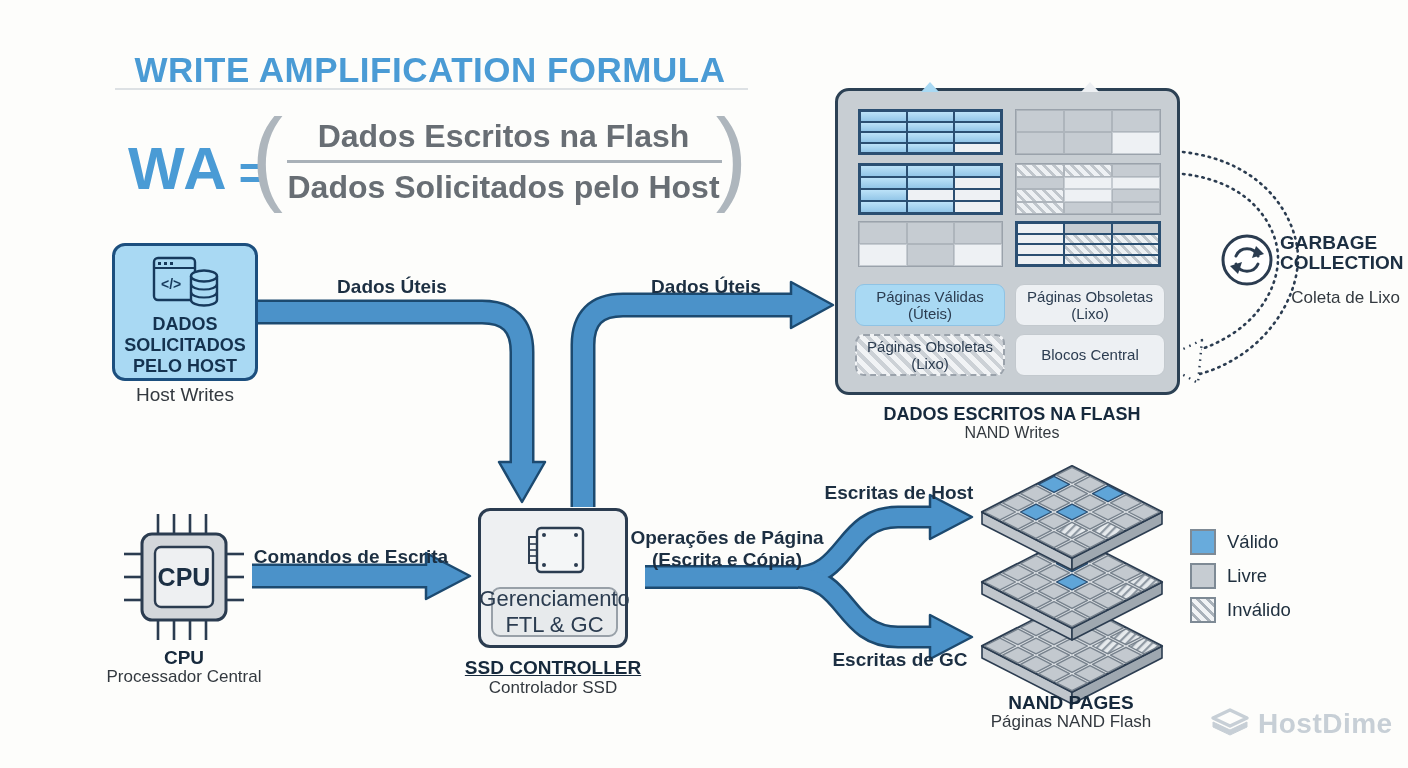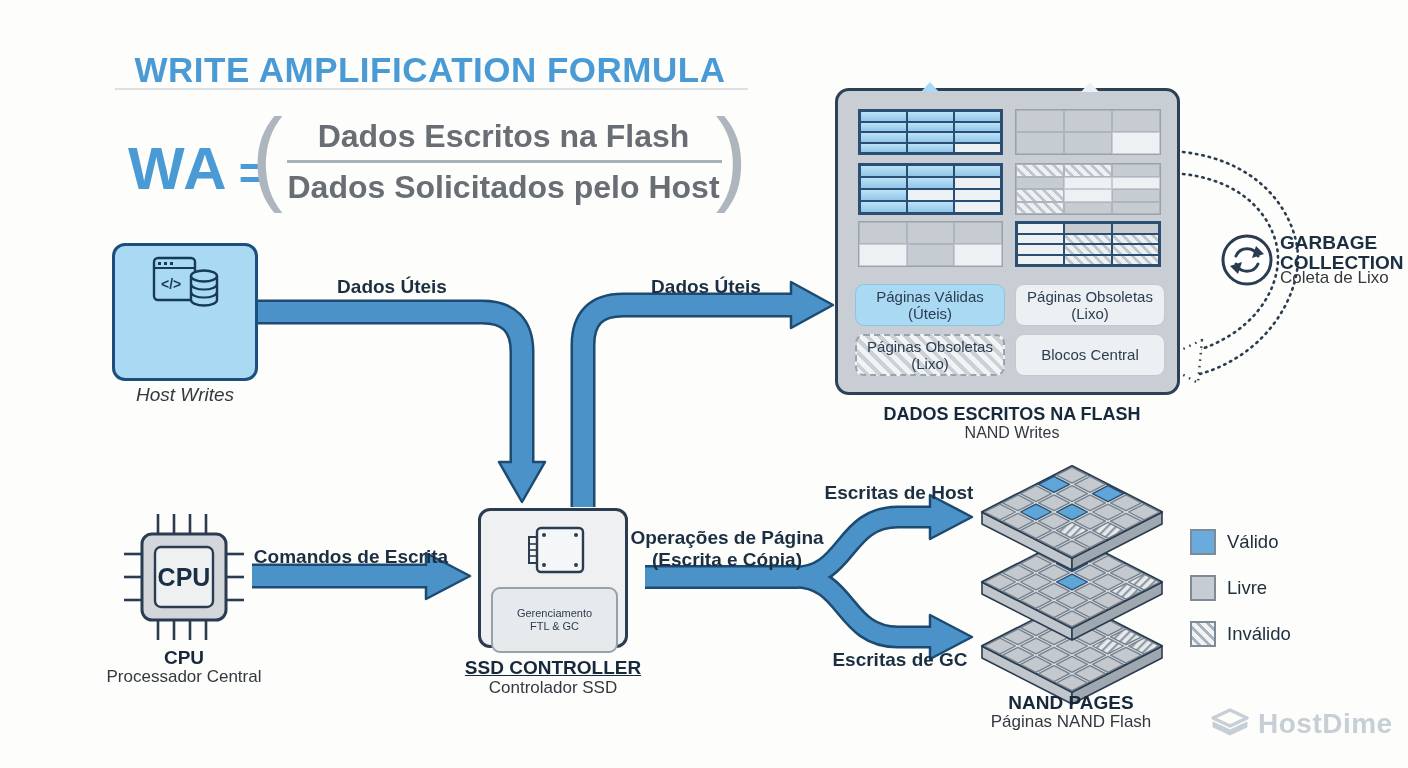--- a/index.html
+++ b/index.html
@@ -50,23 +50,23 @@
   .pill-blue  { background:#a9d9f3; border:1px solid #8fc3e4; }
   .pill-white { background:#edf0f3; border:1px solid #c3c9ce; }
   .pill-hatch { background:repeating-linear-gradient(45deg,#f1f3f5 0,#f1f3f5 5px,#ccd1d6 5px,#ccd1d6 9px);
                 border:2px dashed #9aa2ab; }
   .pointer { position:absolute; top:-9px; left:50%; margin-left:-9px; width:0; height:0;
              border-left:9px solid transparent; border-right:9px solid transparent; }
 
   
   .ssd-box { left:478px; top:508px; width:150px; height:140px; background:#eef0f2;
              border:3px solid #2b3c50; border-radius:12px; }
-  .ftl-box { position:absolute; left:10px; top:76px; width:127px; height:66px; background:#e7eaec;
+  .ftl-box { position:absolute; left:10px; top:76px; width:127px; height:50px; background:#e7eaec;
              border:2px solid #98a0a8; border-radius:9px; display:flex; align-items:center; justify-content:center;
-             font-size:11px; color:#2b3c50; text-align:center; line-height:1.2; }
+             font-size:22px; color:#2b3c50; text-align:center; line-height:1.2; }
 
   
   .legend-row { display:flex; align-items:center; gap:11px; height:27px; }
   .sw { width:26px; height:26px; border:2px solid #7e8a95; }
   .sw-valid { background:#68abdc; }
   .sw-free { background:#c6ccd2; }
   .sw-invalid { background:repeating-linear-gradient(45deg,#f1f3f5 0,#f1f3f5 4px,#aab2ba 4px,#aab2ba 7px); }
   .legend-lbl { font-size:18.5px; color:#20303f; }
 
   
@@ -235,22 +235,25 @@
       <line x1="5" y1="14" x2="46" y2="14" stroke="#16395c" stroke-width="2.2"></line>
       <rect x="9" y="8" width="3" height="3" fill="#16395c"></rect>
       <rect x="15" y="8" width="3" height="3" fill="#16395c"></rect>
       <rect x="21" y="8" width="3" height="3" fill="#16395c"></rect>
       <text x="12" y="35" font-size="14" font-weight="bold" fill="#16395c" font-family="Liberation Sans, sans-serif">&lt;/&gt;</text>
       <path d="M42,22 v24 a13,5.5 0 0 0 26,0 v-24" fill="#a9d9f3" stroke="#16395c" stroke-width="2.4"></path>
       <ellipse cx="55" cy="22" rx="13" ry="5.5" fill="#a9d9f3" stroke="#16395c" stroke-width="2.4"></ellipse>
       <path d="M42,30 a13,5.5 0 0 0 26,0" fill="none" stroke="#16395c" stroke-width="2.2"></path>
       <path d="M42,38 a13,5.5 0 0 0 26,0" fill="none" stroke="#16395c" stroke-width="2.2"></path>
     </svg>
-  </div>
-  <div class="abs cap-lbl" style="left:110px;top:384px;width:150px;font-size:19px;font-style:italic;">Host Writes</div>
+    <div class="host-title pre">DADOS
+SOLICITADOS
+PELO HOST</div>
+  </div>
+  <div class="abs cap-lbl" style="left:110px;top:384px;width:150px;font-size:19px;">Host Writes</div>
 
   <div class="abs flow-lbl" style="left:292px;top:277px;width:200px;">Dados Úteis</div>
   <div class="abs flow-lbl" style="left:606px;top:277px;width:200px;">Dados Úteis</div>
   <div class="abs flow-lbl" style="left:251px;top:547px;width:200px;">Comandos de Escrita</div>
   <div class="abs flow-lbl pre" style="left:627px;top:527px;width:200px;line-height:1.18;">Operações de Página
 (Escrita e Cópia)</div>
   <div class="abs flow-lbl" style="left:799px;top:483px;width:200px;">Escritas de Host</div>
   <div class="abs flow-lbl" style="left:800px;top:650px;width:200px;">Escritas de GC</div>
 
   <svg class="abs" style="left:124px;top:498px;" width="120" height="160" viewBox="0 0 120 160">
@@ -377,26 +380,26 @@
     <div class="pointer" style="left:252px;border-bottom:10px solid #edf0f3;"></div>
     <div class="pill pill-hatch pre" style="left:17px;top:243px;width:150px;height:42px;">Páginas Obsoletas
 (Lixo)</div>
     <div class="pill pill-white" style="left:177px;top:243px;width:150px;height:42px;">Blocos Central</div>
   </div>
   <div class="abs name-lbl" style="left:862px;top:404px;width:300px;font-size:18px;">DADOS ESCRITOS NA FLASH</div>
   <div class="abs cap-lbl" style="left:912px;top:424px;width:200px;font-size:16px;">NAND Writes</div>
 
   <div class="abs flow-lbl pre" style="left:1280px;top:233px;width:120px;text-align:left;line-height:1.05;">GARBAGE
 COLLECTION</div>
-  <div class="abs cap-lbl" style="left:1280px;top:268px;width:120px;text-align:left;">Coleta de Lixo</div>
+  <div class="abs cap-lbl" style="left:1280px;top:288px;width:120px;text-align:right;">Coleta de Lixo</div>
 
   <div class="abs name-lbl" style="left:971px;top:692px;width:200px;">NAND PAGES</div>
   <div class="abs cap-lbl" style="left:971px;top:712px;width:200px;">Páginas NAND Flash</div>
 
-  <div class="abs" style="left:1190px;top:528px;display:flex;flex-direction:column;gap:19px;">
+  <div class="abs" style="left:1190px;top:528px;display:flex;flex-direction:column;gap:7px;">
     <div class="legend-row">
       <div class="sw sw-valid"></div>
       <span class="legend-lbl">Válido</span>
     </div>
     <div class="legend-row">
       <div class="sw sw-free"></div>
       <span class="legend-lbl">Livre</span>
     </div>
     <div class="legend-row">
       <div class="sw sw-invalid"></div>

